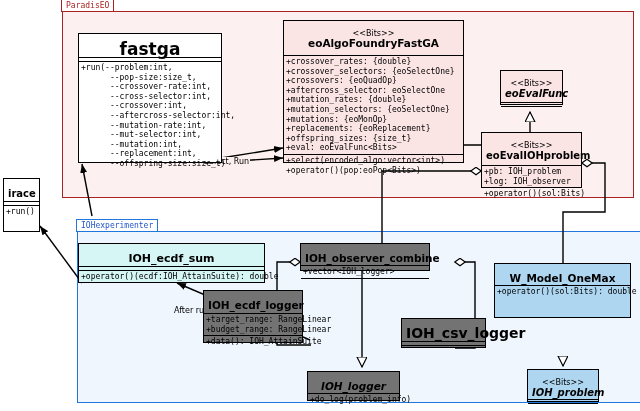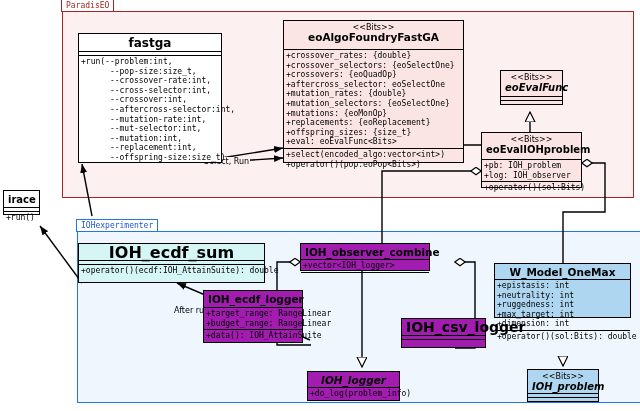--- a/index.html
+++ b/index.html
@@ -20,36 +20,36 @@
 
   
   #edges{position:absolute;left:0;top:0;width:640px;height:411px;
          pointer-events:none;}
 
   
   .cls{position:absolute;box-sizing:border-box;border:1.5px solid #000;
        background:#ffffff;}
   .cls .hdr{box-sizing:border-box;border-bottom:1.5px solid #000;
        text-align:center;font-weight:bold;font-size:10.5px;color:#000;
-       padding:2px 4px 3px 4px;line-height:11px;}
+       padding:2px 4px 3px 4px;line-height:11px;margin-top:6px;}
   .cls .stereo{display:block;font-weight:normal;font-size:8px;
        font-family:"DejaVu Sans",sans-serif;line-height:9px;}
   .cls .hdr.italic{font-style:italic;}
   .cls .attrs,.cls .ops{box-sizing:border-box;padding:1px 2px 1px 2px;
        font-family:"DejaVu Sans Mono",monospace;font-size:8px;line-height:9.6px;
        color:#000;white-space:pre;}
   .cls .attrs{border-bottom:1.5px solid #000;}
   .cls .sep-empty{height:4px;box-sizing:border-box;
        border-bottom:1.5px solid #000;}
   .cls .sep-empty2{height:4px;}
 
   
   .pink{background:#fbe4e4;}
   .white{background:#ffffff;}
-  .green{background:#a21caf;}
+  .green{background:#737373;}
   .cyan{background:#d6f5f5;}
   .bluefill{background:#aed6f1;}
 
   
   .elabel{position:absolute;font-family:"DejaVu Sans",sans-serif;font-size:8px;
           color:#000;background:transparent;white-space:nowrap;}
 </style>
 </head>
 <body>
 
@@ -125,21 +125,21 @@
 
     <g>
       <path d="M310,340 L177,283" stroke="#000" stroke-width="1.4" fill="none" marker-end="url(#solidarrow)"></path>
     </g>
   </svg>
 
   <div class="elabel" style="left:203px;top:157px;background:#fdf0f0;padding:0 1px;">Select, Run</div>
   <div class="elabel" style="left:173px;top:306px;background:#eff6fd;padding:0 1px;">After  run</div>
 
   <div class="cls white" style="left:78px;top:33px;width:144px;height:130px;">
-    <div class="hdr" style="height:18px;line-height:14px;font-size:12px;">fastga</div>
+    <div class="hdr" style="height:18px;line-height:14px;font-size:17px;">fastga</div>
     <div class="sep-empty"></div>
     <div class="ops">+run(--problem:int,
       --pop-size:size_t,
       --crossover-rate:int,
       --cross-selector:int,
       --crossover:int,
       --aftercross-selector:int,
       --mutation-rate:int,
       --mut-selector:int,
       --mutation:int,
@@ -178,28 +178,28 @@
   <div class="cls pink" style="left:481px;top:132px;width:101px;height:56px;">
     <div class="hdr" style="height:27px;font-size:10px;">
       <span class="stereo">&lt;&lt;Bits&gt;&gt;</span>
       <span>eoEvalIOHproblem</span>
     </div>
     <div class="attrs">+pb: IOH_problem
 +log: IOH_observer</div>
     <div class="ops">+operator()(sol:Bits)</div>
   </div>
 
-  <div class="cls white" style="left:3px;top:190px;width:37px;height:25px;">
+  <div class="cls white" style="left:3px;top:178px;width:37px;height:54px;">
     <div class="hdr" style="height:17px;line-height:13px;font-size:10px;">irace</div>
     <div class="sep-empty"></div>
     <div class="ops">+run()</div>
   </div>
 
   <div class="cls cyan" style="left:78px;top:243px;width:187px;height:40px;">
-    <div class="hdr" style="height:17px;line-height:13px;font-size:16px;">IOH_ecdf_sum</div>
+    <div class="hdr" style="height:17px;line-height:13px;font-size:11px;">IOH_ecdf_sum</div>
     <div class="sep-empty"></div>
     <div class="ops">+operator()(ecdf:IOH_AttainSuite): double</div>
   </div>
 
   <div class="cls green" style="left:203px;top:290px;width:100px;height:53px;">
     <div class="hdr" style="height:17px;line-height:13px;font-size:10.5px;">IOH_ecdf_logger</div>
     <div class="attrs">+target_range: RangeLinear
 +budget_range: RangeLinear</div>
     <div class="ops">+data(): IOH_AttainSuite</div>
   </div>
@@ -216,25 +216,20 @@
     <div class="sep-empty2"></div>
   </div>
 
   <div class="cls green" style="left:307px;top:371px;width:93px;height:30px;">
     <div class="hdr italic" style="height:16px;line-height:12px;font-size:10.5px;">IOH_logger</div>
     <div class="ops">+do_log(problem_info)</div>
   </div>
 
   <div class="cls bluefill" style="left:494px;top:263px;width:137px;height:55px;">
     <div class="hdr" style="height:16px;line-height:12px;font-size:10.5px;">W_Model_OneMax</div>
-    <div class="attrs">+epistasis: int
-+neutrality: int
-+ruggedness: int
-+max_target: int
-+dimension: int</div>
     <div class="ops">+operator()(sol:Bits): double</div>
   </div>
 
   <div class="cls bluefill" style="left:527px;top:369px;width:72px;height:33px;">
     <div class="hdr italic" style="height:24px;font-size:10px;">
       <span class="stereo" style="font-style:normal;">&lt;&lt;Bits&gt;&gt;</span>
       <span>IOH_problem</span>
     </div>
     <div class="sep-empty"></div>
     <div class="sep-empty2"></div>

